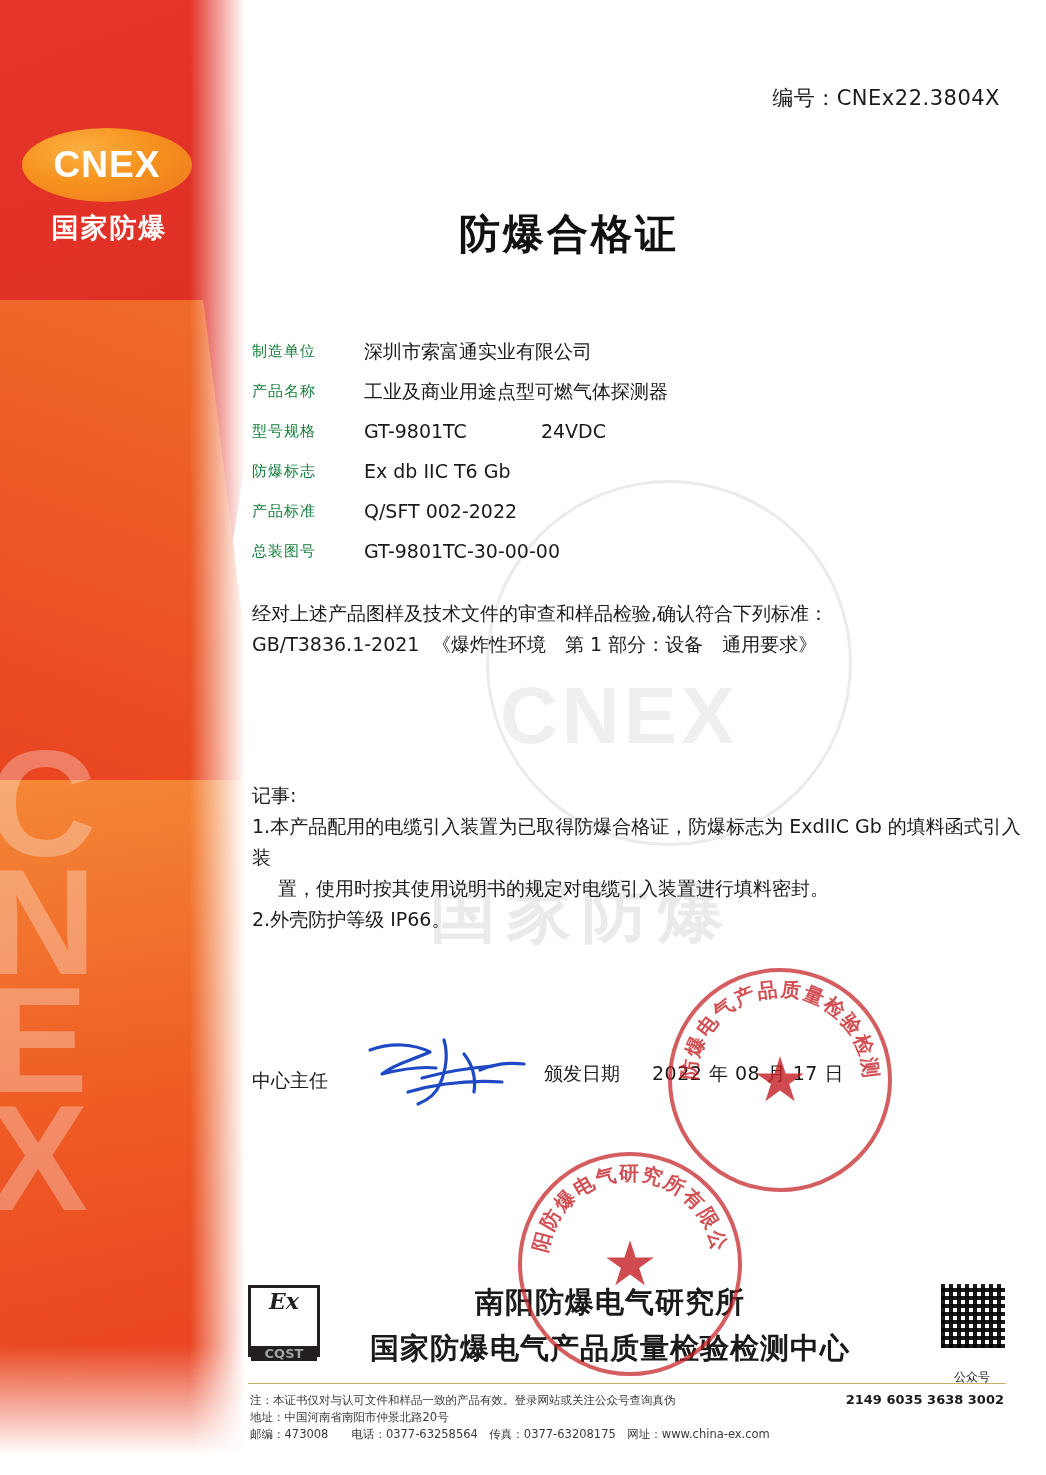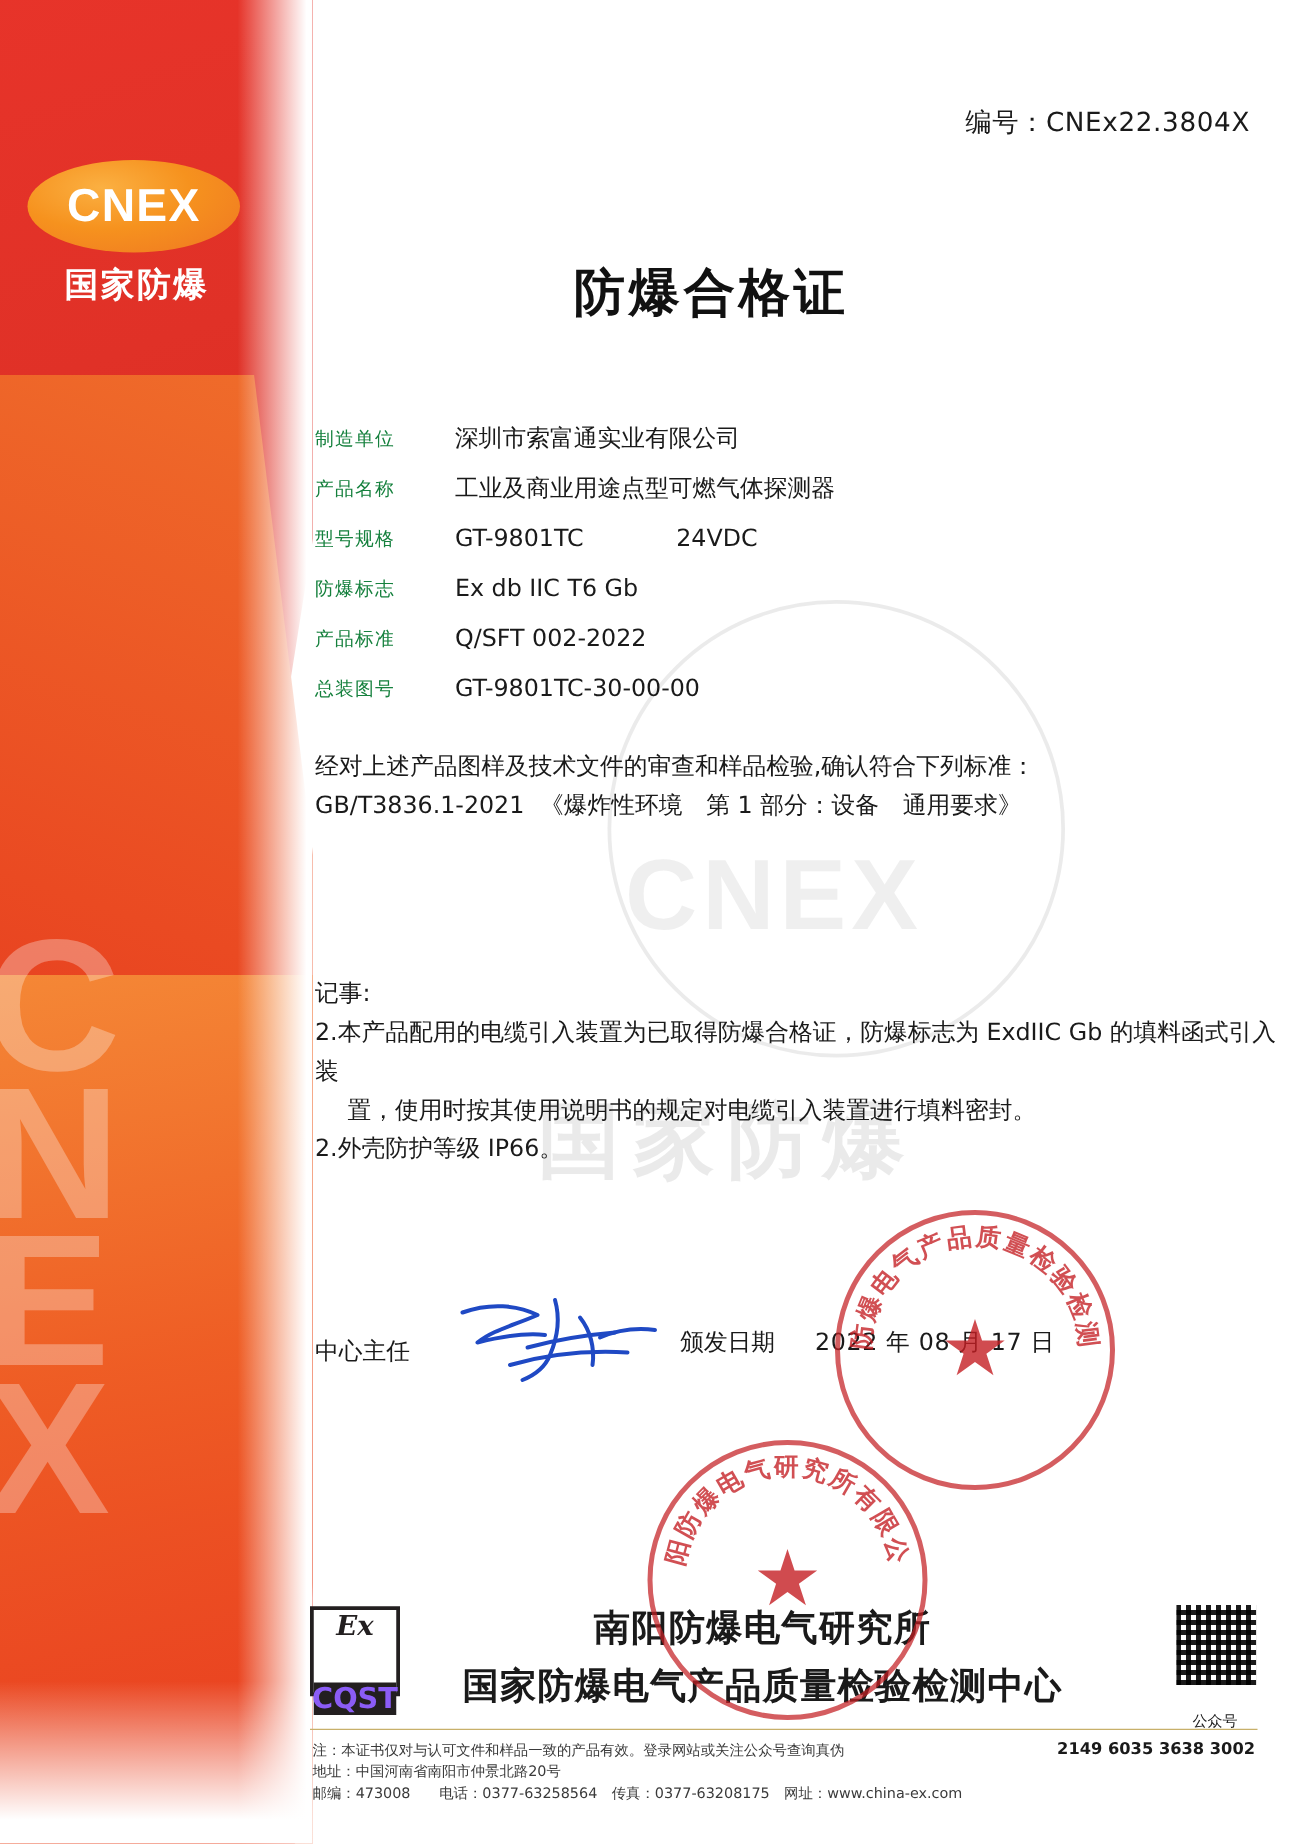--- a/index.html
+++ b/index.html
@@ -350,27 +350,27 @@
     align-items: center;
     justify-content: center;
     font-family: "DejaVu Serif", serif;
     font-weight: 700;
     font-size: 22px;
     font-style: italic;
   }
   .ex-badge .ex-bot {
     flex: 1;
     background: #231f20;
-    color: #8b5cf6;
+    color: #a3a3a3;
     display: flex;
     align-items: center;
     justify-content: center;
     font-family: "DejaVu Sans", sans-serif;
     font-weight: 700;
-    font-size: 23px;
+    font-size: 13px;
     margin-top: 32px;
   }
 
   .org-names {
     position: absolute;
     left: 330px;
     top: 1283px;
     width: 560px;
     text-align: center;
     z-index: 5;
@@ -513,21 +513,21 @@
 
   <div class="standards">
     <div>经对上述产品图样及技术文件的审查和样品检验,确认符合下列标准：</div>
     <div class="std-line">
       <span class="std-code">GB/T3836.1-2021</span><span>《爆炸性环境　第 1 部分：设备　通用要求》</span>
     </div>
   </div>
 
   <div class="notes">
     <div>记事:</div>
-    <div class="note-item">2.本产品配用的电缆引入装置为已取得防爆合格证，防爆标志为 ExdIIC Gb 的填料函式引入装</div>
+    <div class="note-item">1.本产品配用的电缆引入装置为已取得防爆合格证，防爆标志为 ExdIIC Gb 的填料函式引入装</div>
     <div class="note-cont">置，使用时按其使用说明书的规定对电缆引入装置进行填料密封。</div>
     <div class="note-item">2.外壳防护等级 IP66。</div>
   </div>
 
   <div class="sig-block">
     <div class="sig-row1">
       <div class="sig-label">中心主任</div>
       <div class="signature">
         <svg width="190" height="76" viewBox="0 0 190 76" aria-hidden="true">
           <g fill="none" stroke="#1f49c4" stroke-width="3.2" stroke-linecap="round" stroke-linejoin="round">

